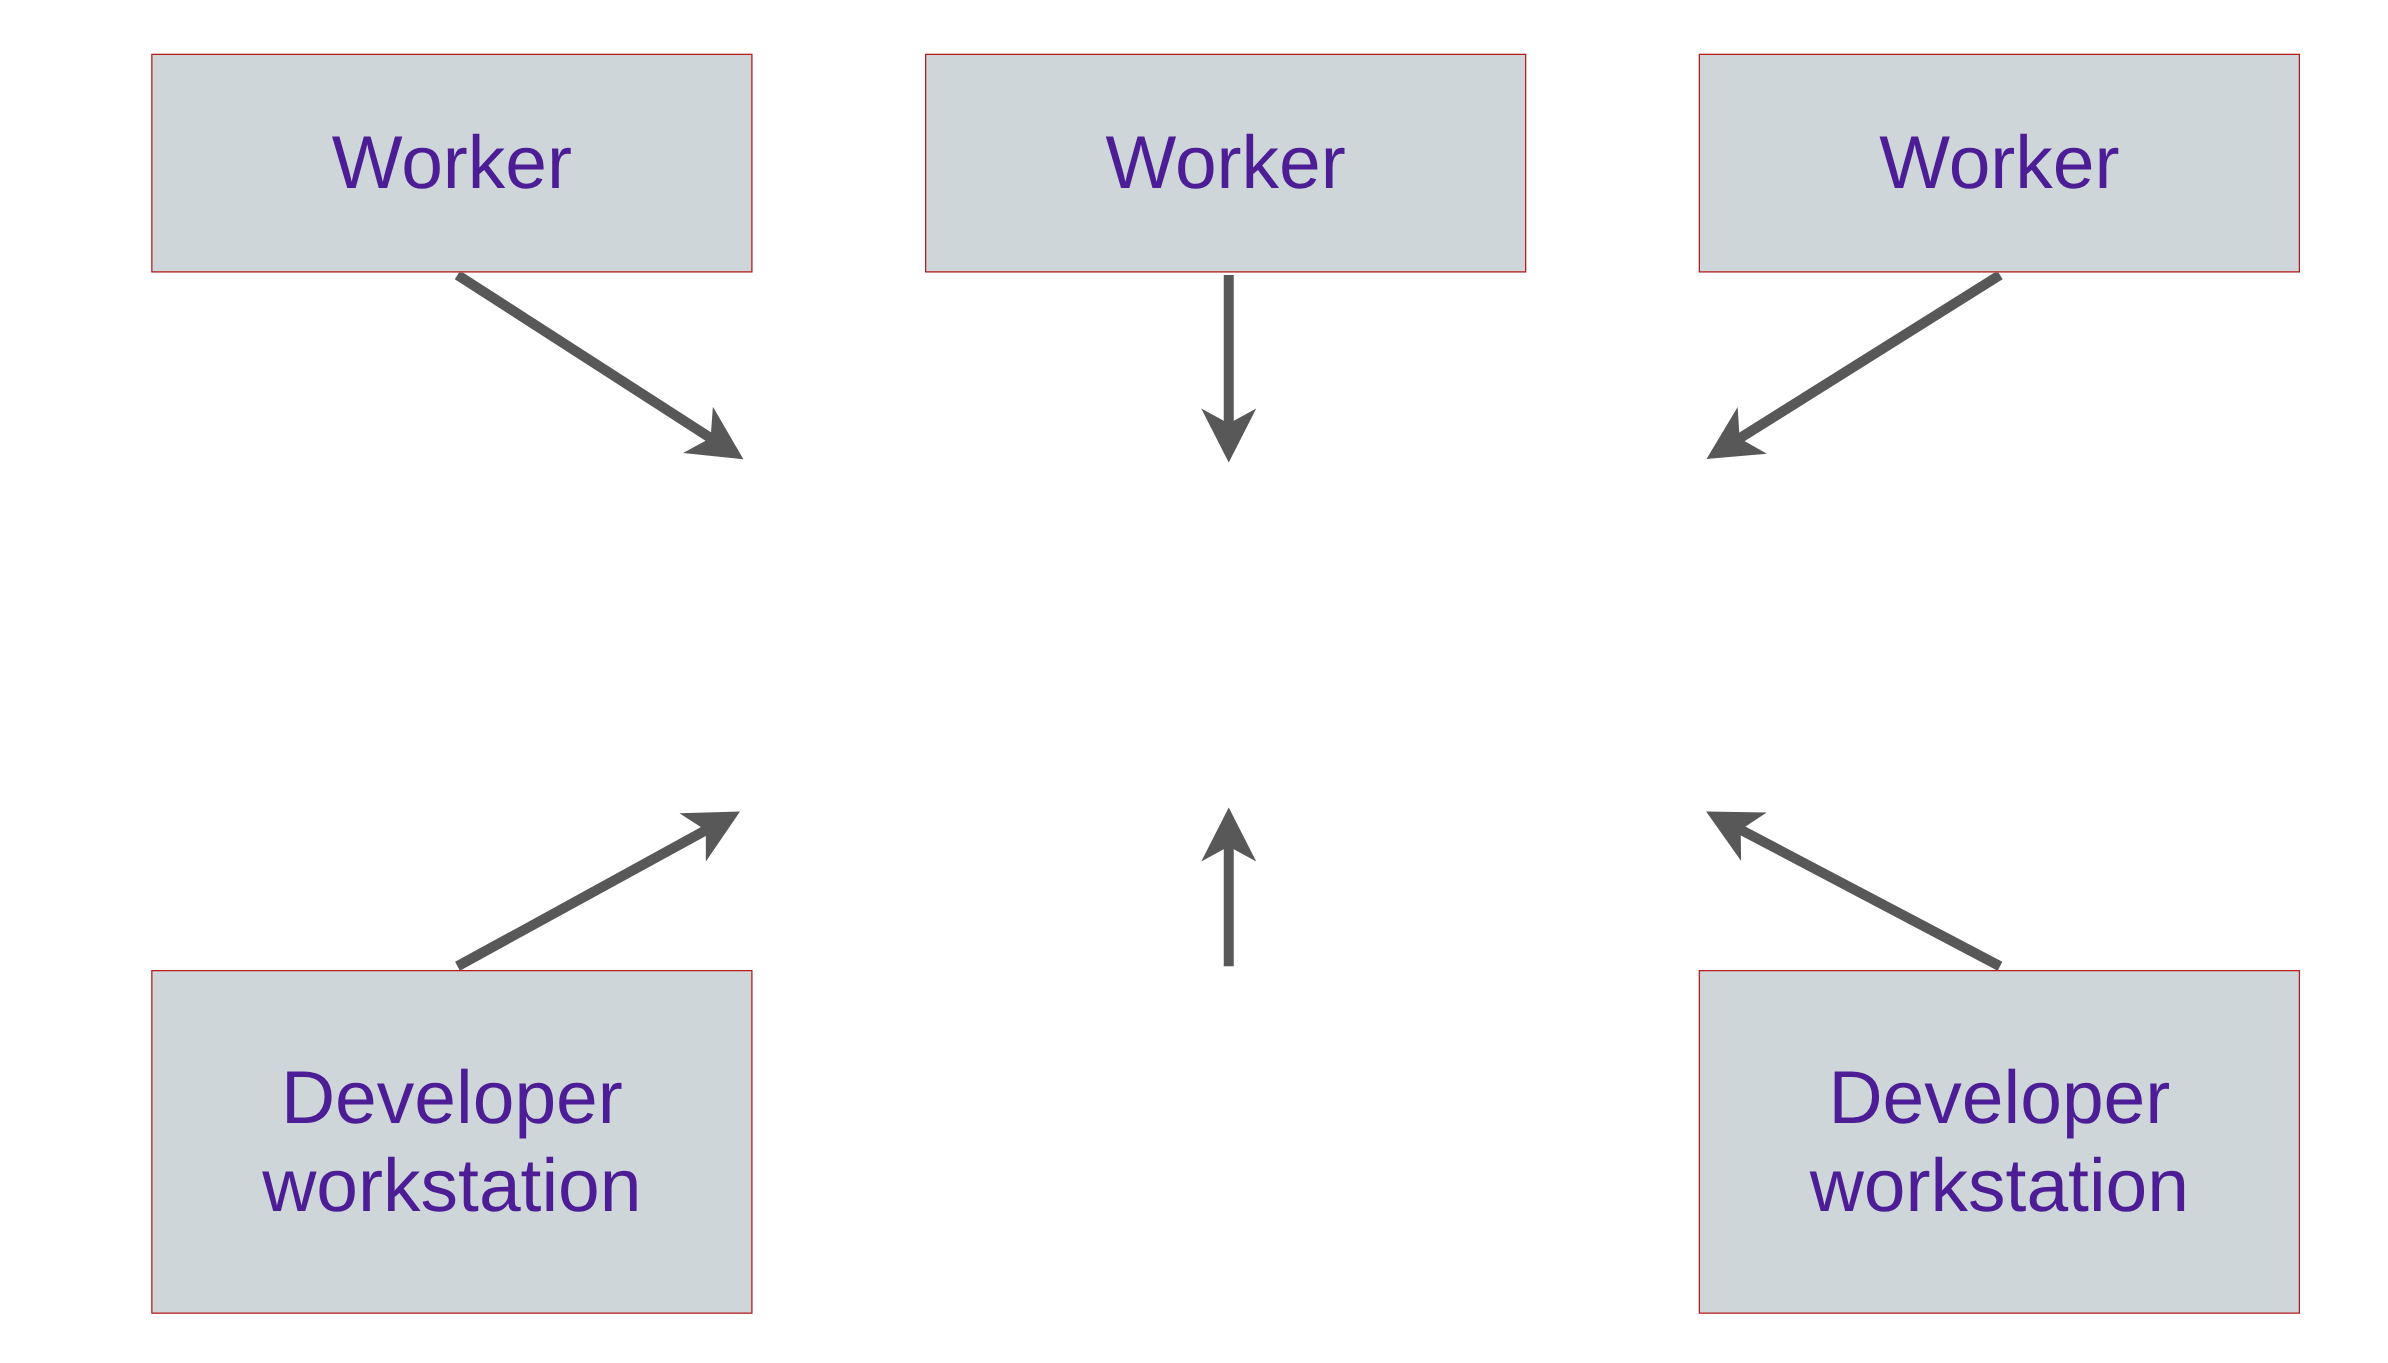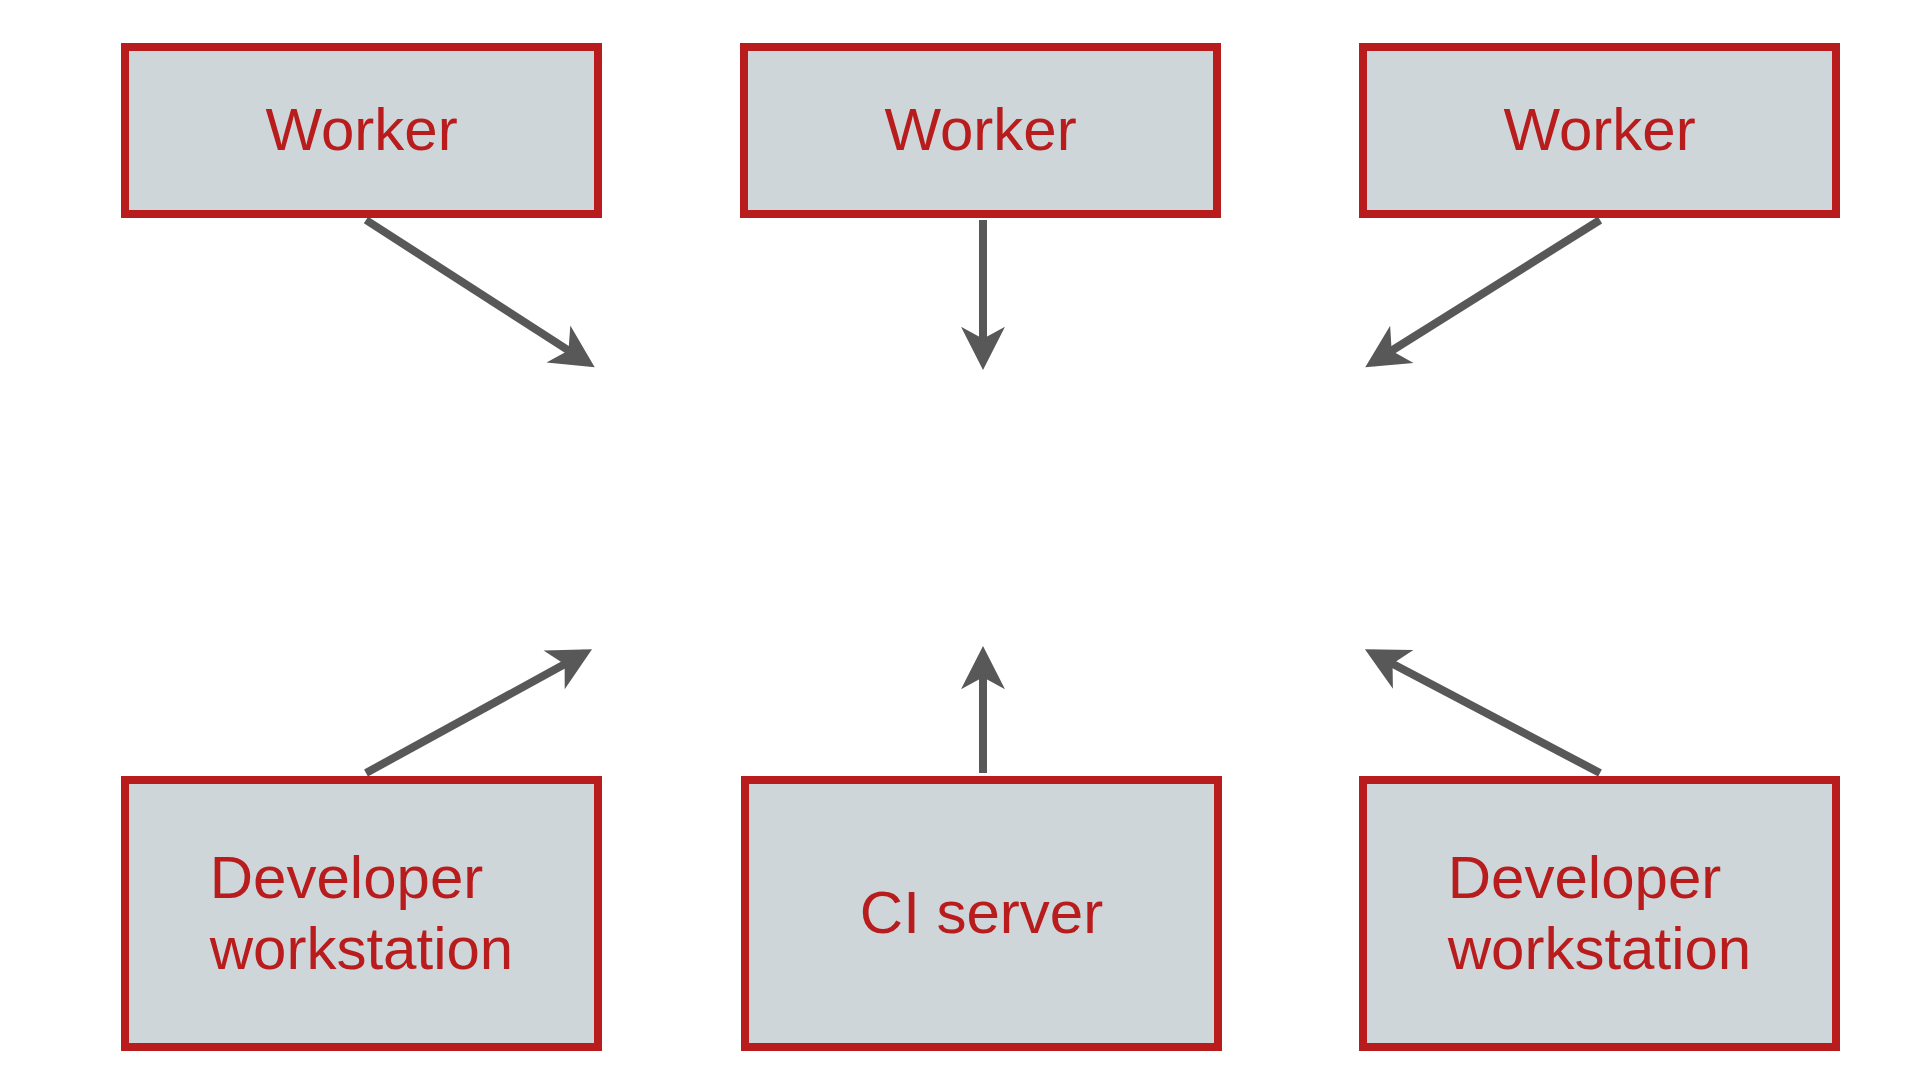--- a/index.html
+++ b/index.html
@@ -24,25 +24,26 @@
     left: 0;
     top: 0;
     width: 1910px;
     height: 1090px;
     pointer-events: none;
   }
   .node {
     position: absolute;
     box-sizing: border-box;
     background: #ced6da;
-    border: 8px solid #b91c1c;
+    border: 1px solid #b91c1c;
     display: flex;
     align-items: center;
     justify-content: center;
-    color: #b91c1c;
+    text-align: center;
+    color: #4c1d95;
     line-height: 1.18;
     white-space: pre-line;
   }
   .node-label {
     display: block;
     padding: 0 6px;
   }
 
   
   #node-worker-1 { left: 121px;  top: 43px;  width: 481px; height: 175px; font-size: 60px; }
@@ -105,22 +106,19 @@
   <div class="node" id="node-worker-3">
     <span class="node-label">Worker</span>
   </div>
 
 
   <div class="node" id="node-dev-ws-left">
     <span class="node-label">Developer
 workstation</span>
   </div>
 
-  <div class="node" id="node-ci-server">
-    <span class="node-label">CI server</span>
-  </div>
 
   <div class="node" id="node-dev-ws-right">
     <span class="node-label">Developer
 workstation</span>
   </div>
 
 </div>
 
 </body></html>

